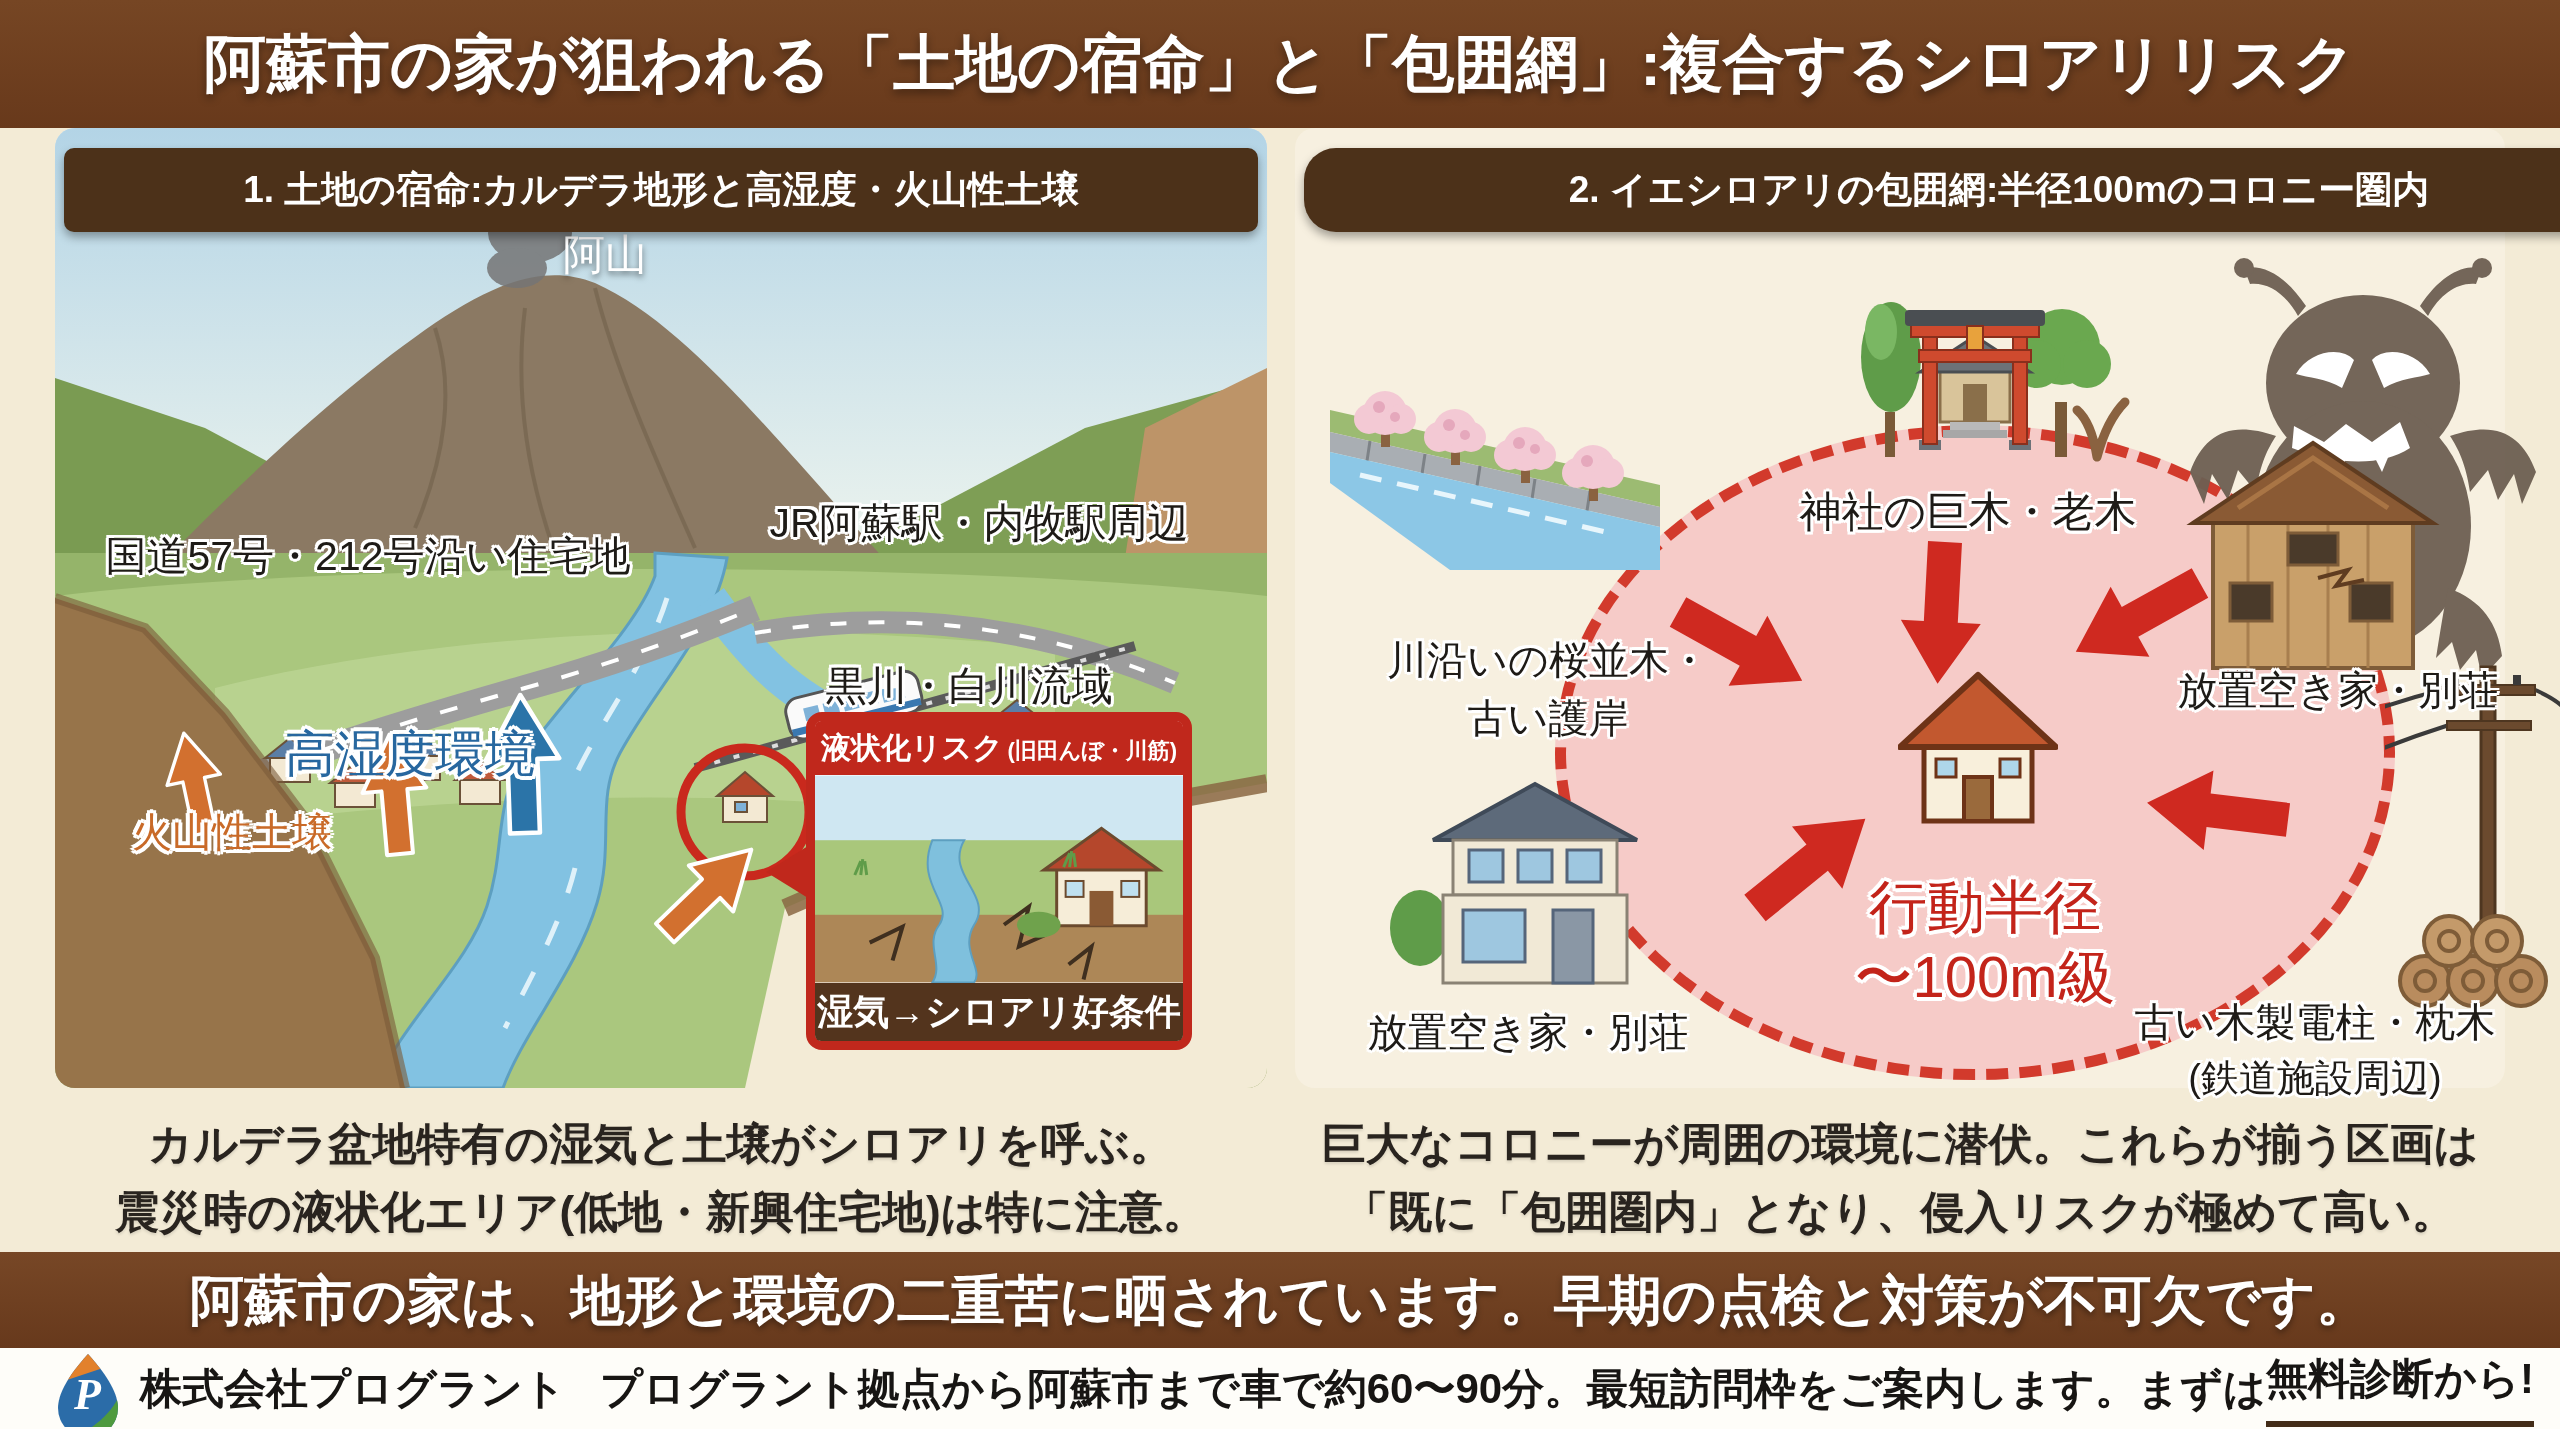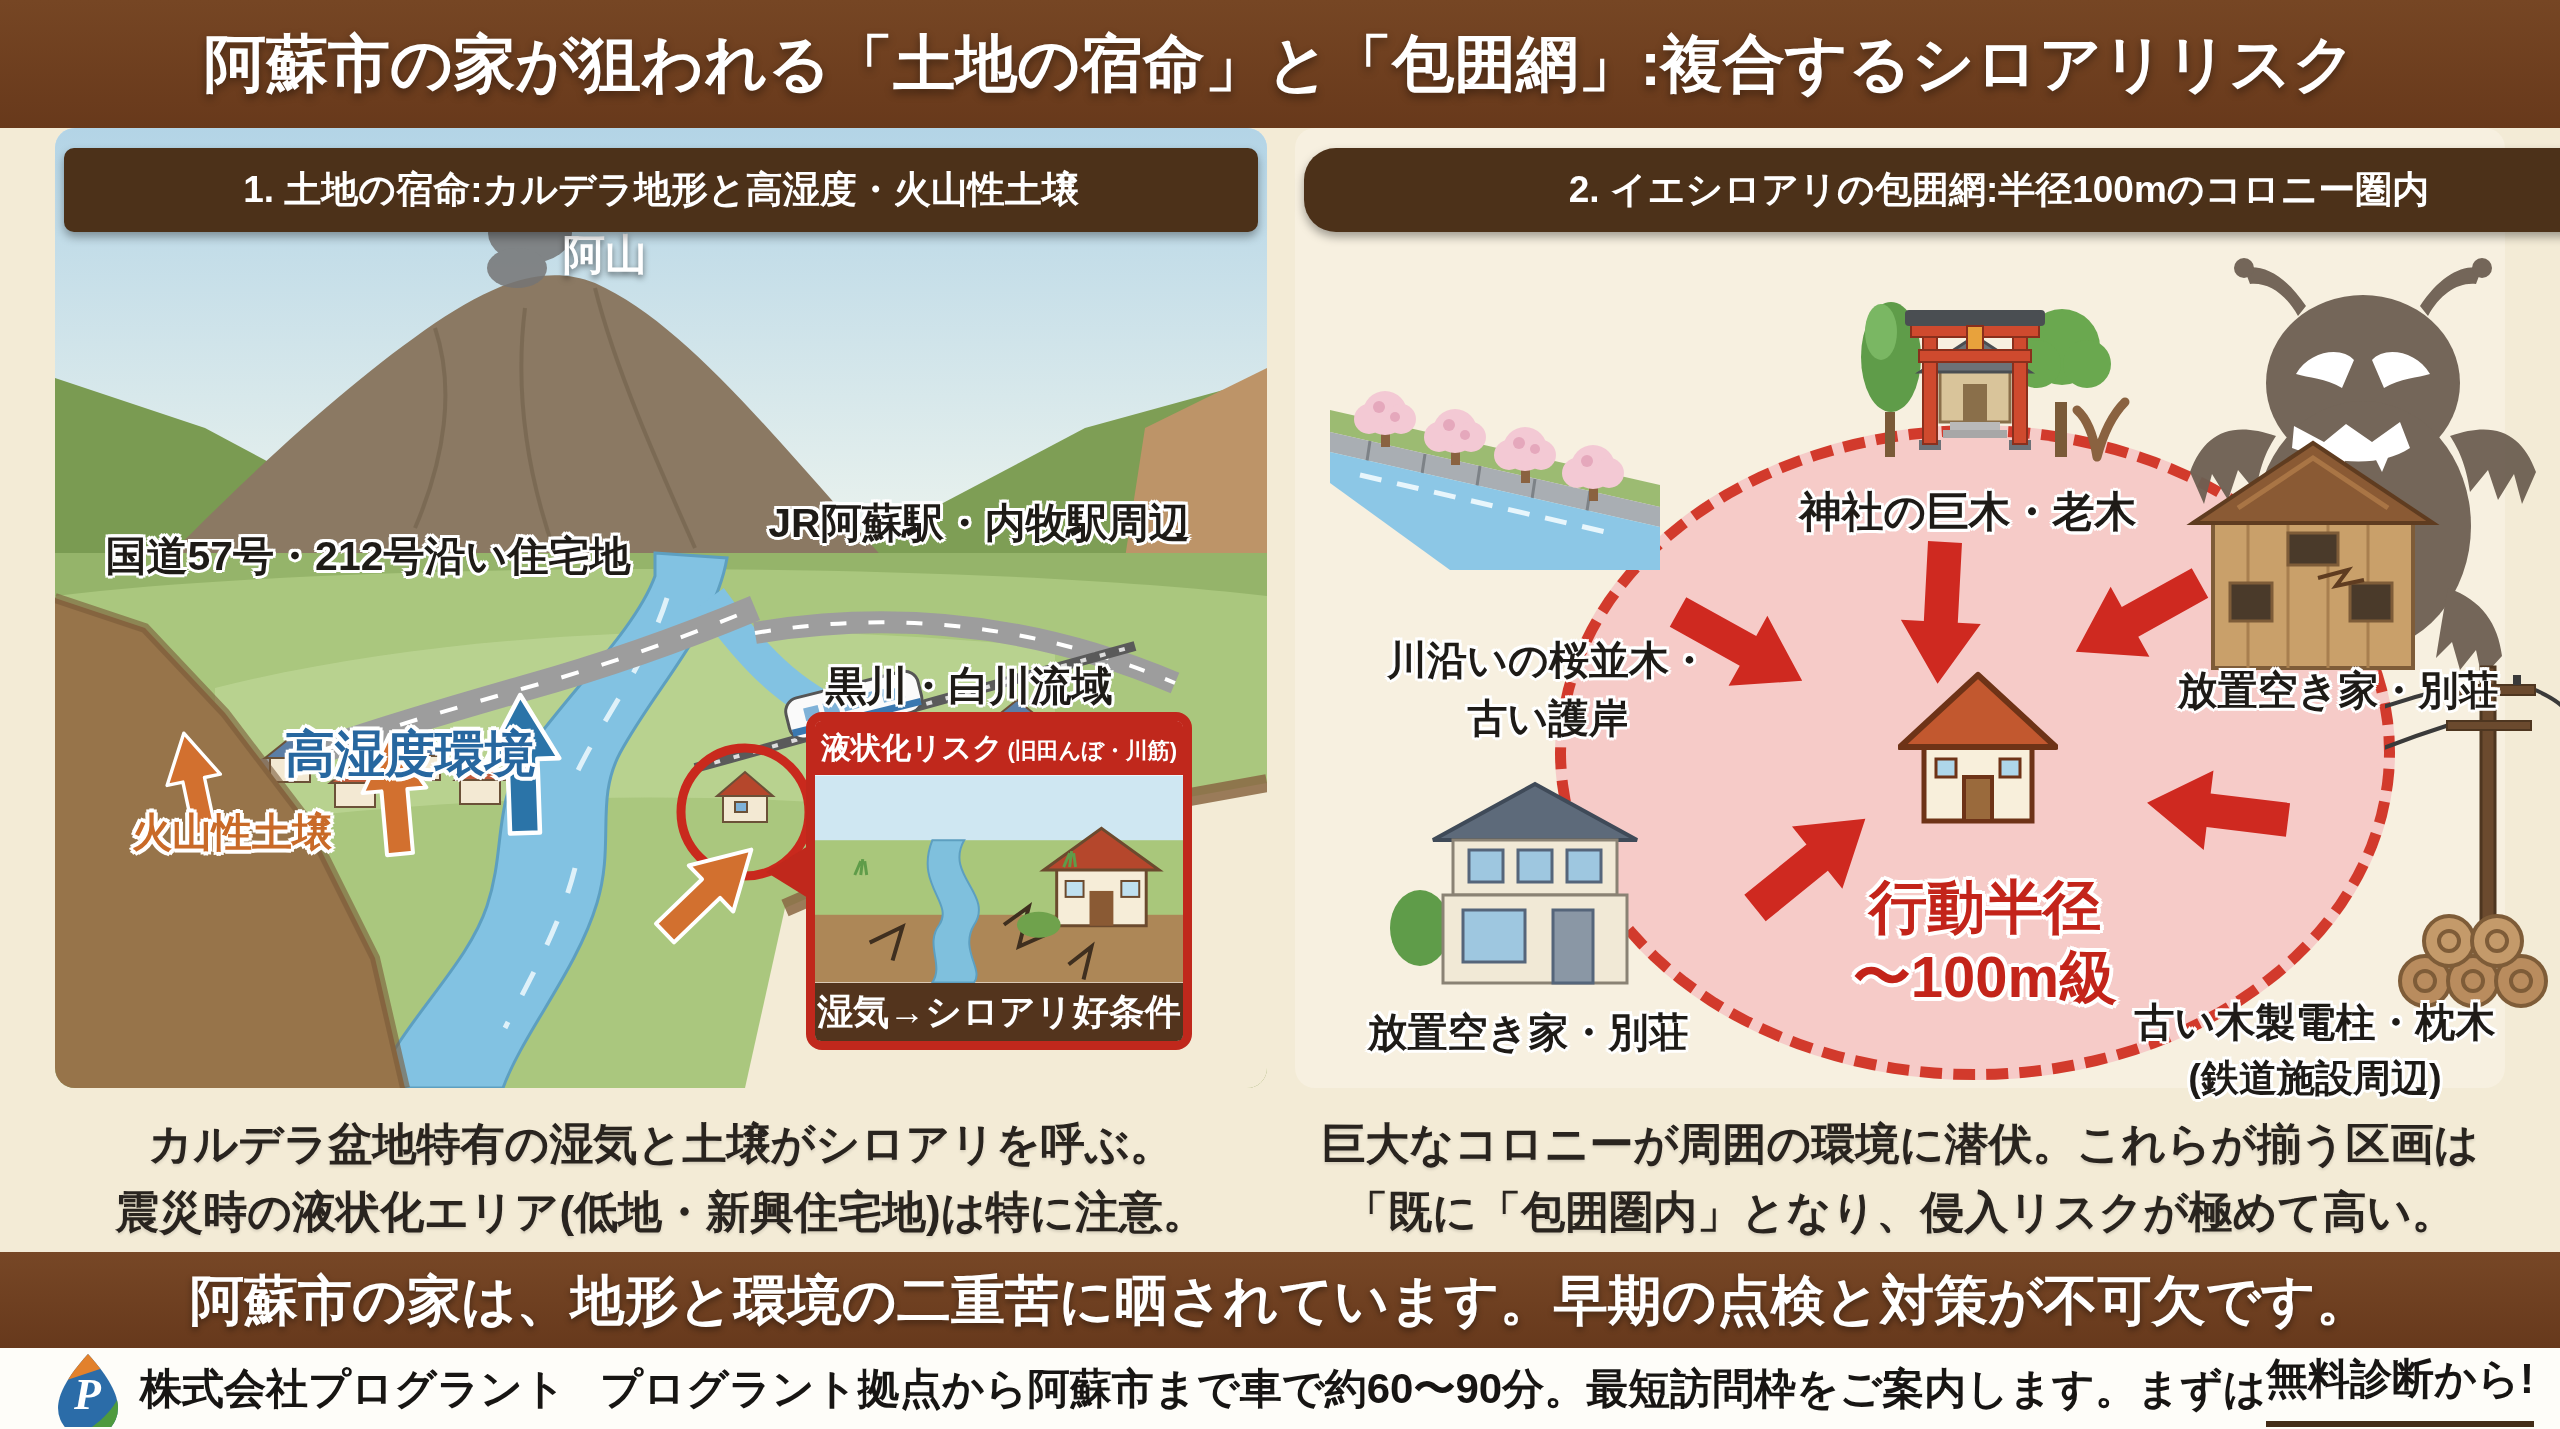--- a/index.html
+++ b/index.html
@@ -13,21 +13,21 @@
   #bottom-banner{left:0;top:1252px;width:2560px;height:96px;background:linear-gradient(#774726,#67391c);}
   #bottom-banner .t{width:100%;line-height:96px;text-align:center;color:#fff;font-size:54px;font-weight:bold;
                  text-shadow:0 3px 6px rgba(0,0,0,.4);white-space:nowrap;}
   
   #left-illus{left:55px;top:128px;width:1212px;height:960px;border-radius:20px;overflow:hidden;background:#cfe3ee;}
   #right-panel-bg{left:1295px;top:128px;width:1210px;height:960px;background:#f7f0e0;border-radius:20px;}
   .panel-header{position:absolute;height:84px;border-radius:10px;background:#4c3119;color:#fff;font-size:37px;
                 font-weight:bold;text-align:center;line-height:84px;box-shadow:0 5px 10px rgba(0,0,0,.35);
                 white-space:nowrap;z-index:6;}
   
-  .lbl{position:absolute;transform:translate(-50%,-50%);white-space:nowrap;font-weight:bold;color:#1e1b17;
+  .lbl{position:absolute;transform:translate(-50%,-50%);white-space:nowrap;font-weight:normal;color:#1e1b17;
        text-align:center;z-index:5;}
   .olw{text-shadow:3px 0 0 #fff,-3px 0 0 #fff,0 3px 0 #fff,0 -3px 0 #fff,
        2.5px 2.5px 0 #fff,-2.5px 2.5px 0 #fff,2.5px -2.5px 0 #fff,-2.5px -2.5px 0 #fff;}
   .olw-strong{text-shadow:4px 0 0 #fff,-4px 0 0 #fff,0 4px 0 #fff,0 -4px 0 #fff,
        3px 3px 0 #fff,-3px 3px 0 #fff,3px -3px 0 #fff,-3px -3px 0 #fff;}
   .s41{font-size:41px;} .s40{font-size:40px;} .s38{font-size:38px;} .s42{font-size:42px;}
   .blue{color:#27679f;font-size:50px;} .orange{color:#c96a28;font-size:40px;}
   .asan{color:#fff;font-size:42px;text-shadow:0 3px 6px rgba(0,0,0,.55);}
   .rad{color:#c3241a;font-size:58px;}
   .cap{position:absolute;transform:translateX(-50%);font-size:44px;font-weight:bold;color:#29241f;

